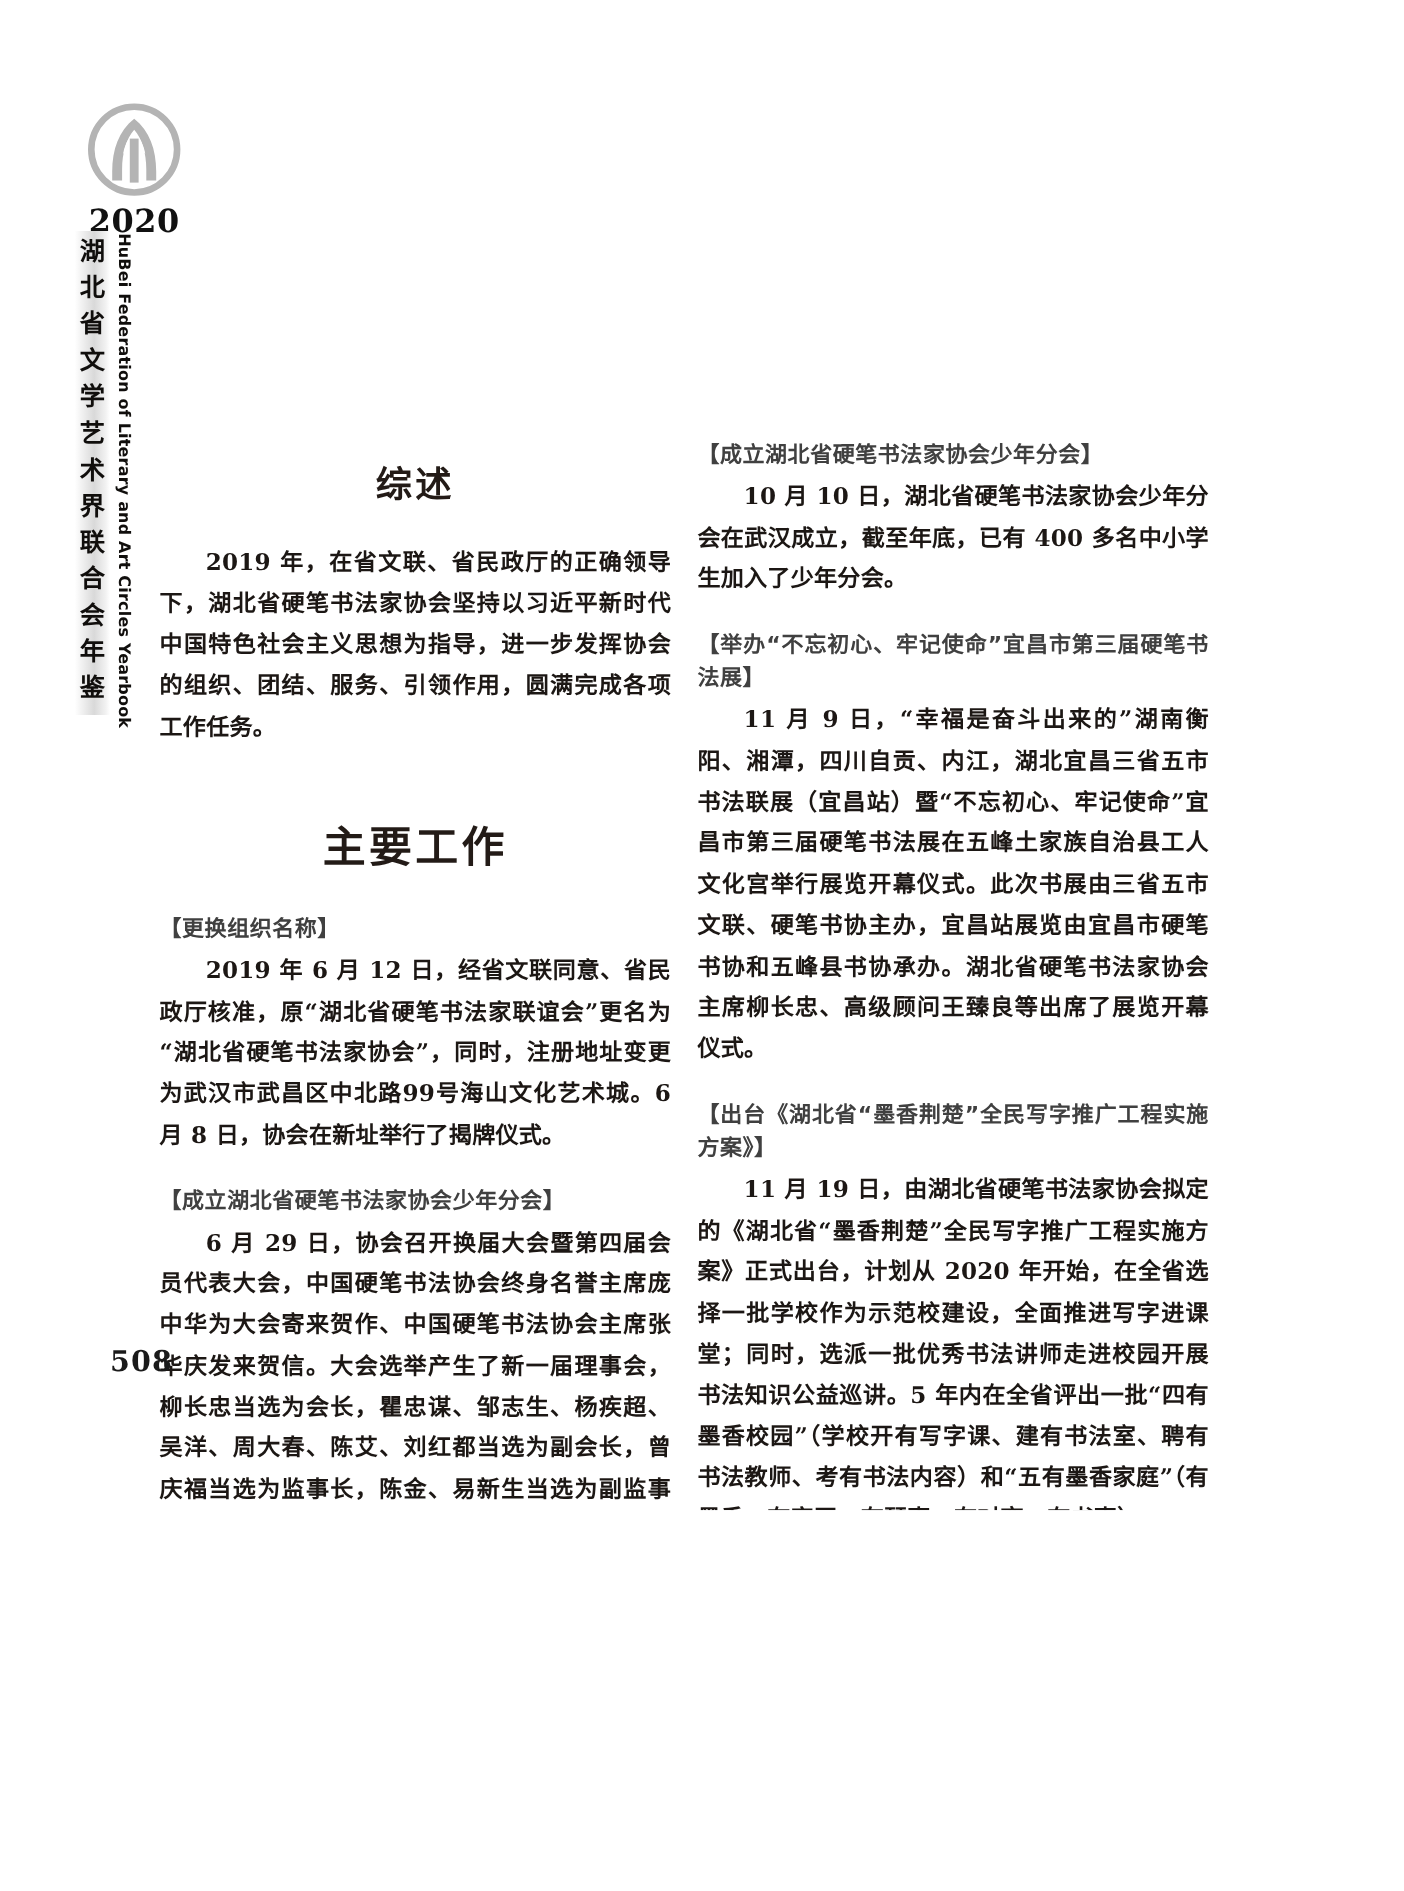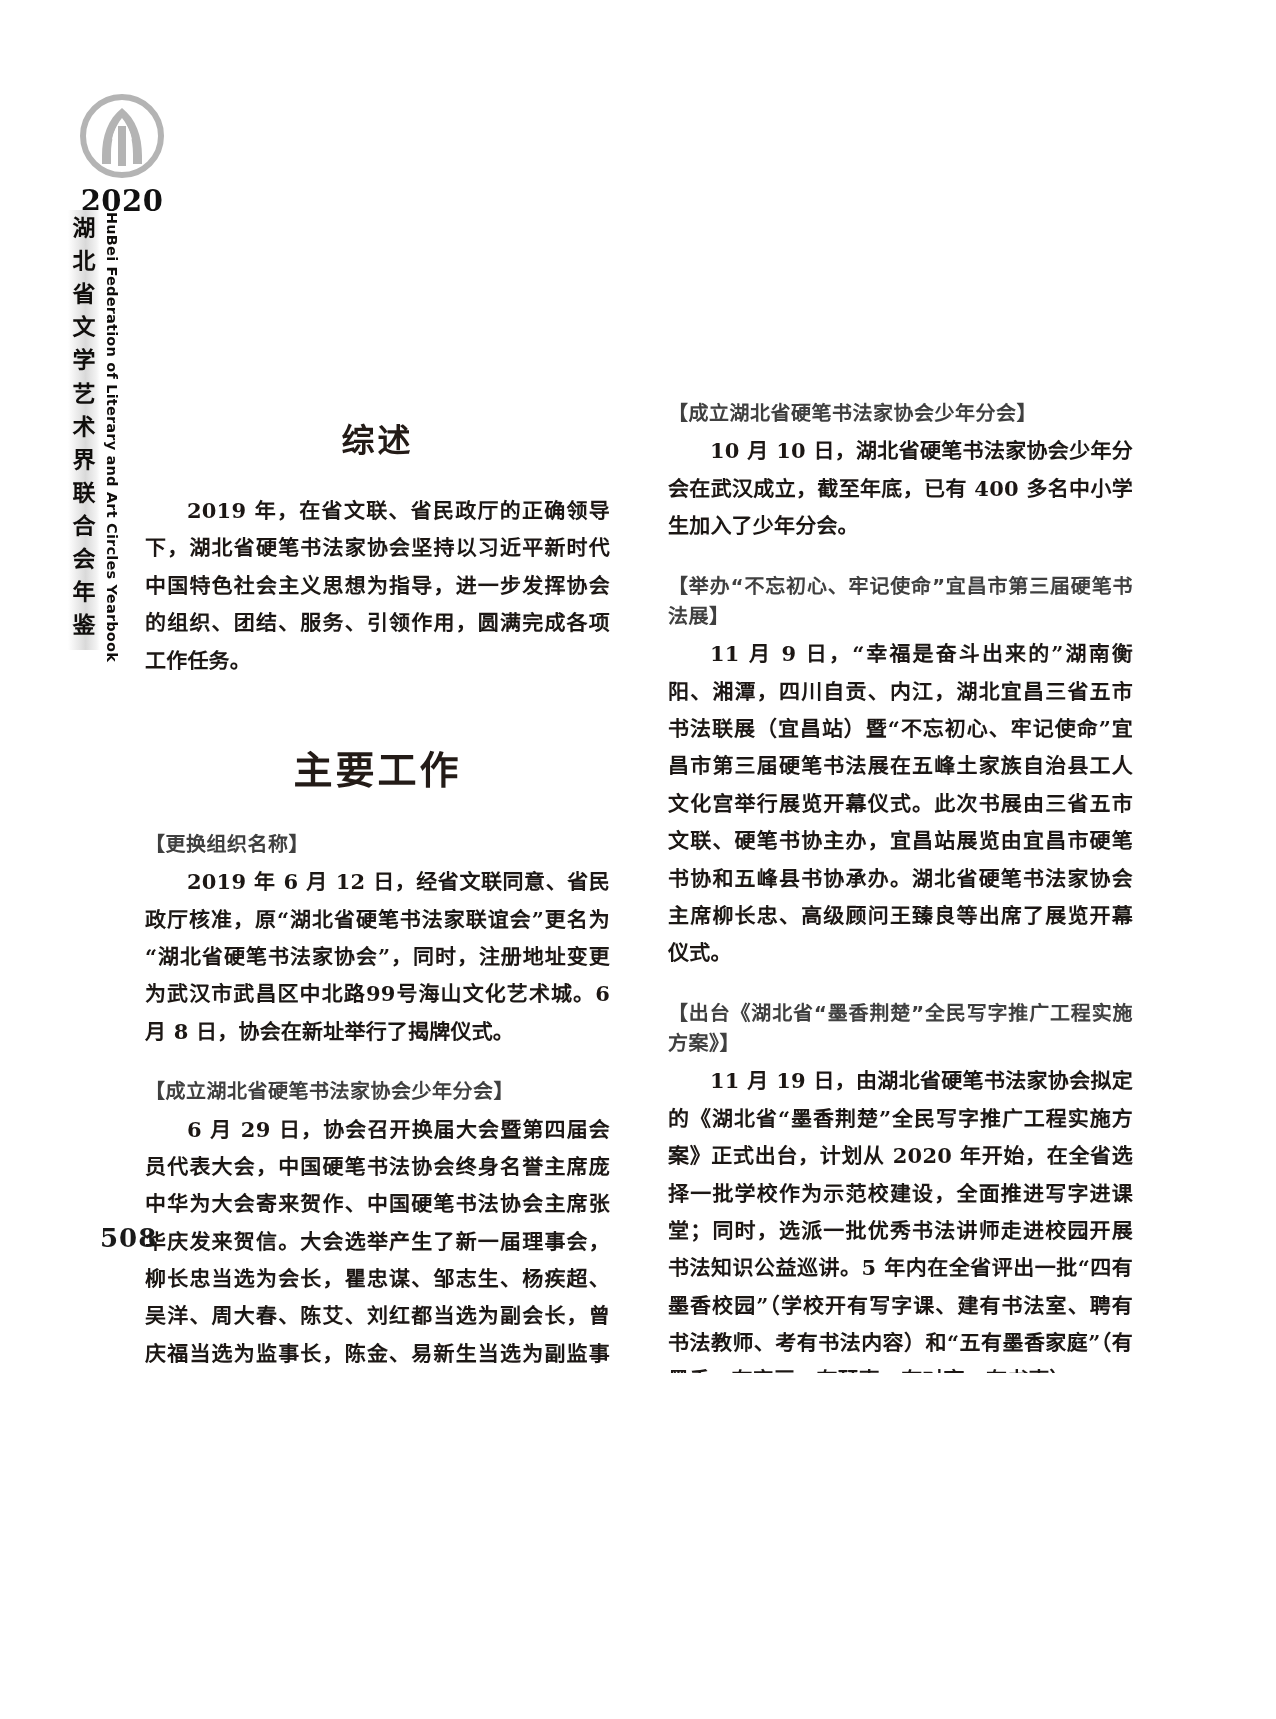--- a/index.html
+++ b/index.html
@@ -96,21 +96,21 @@
     color: #231b17;
   }
 
   
   .columns {
     position: absolute;
     left: 145px;
     top: 398px;
     width: 988px;
     display: flex;
-    gap: 58px;
+    gap: 24px;
   }
   .col {
     width: 465px;
   }
 
   .sec-title {
     text-align: center;
     font-family: "DejaVu Sans", "Liberation Sans", sans-serif;
     font-weight: 700;
     font-size: 33px;

